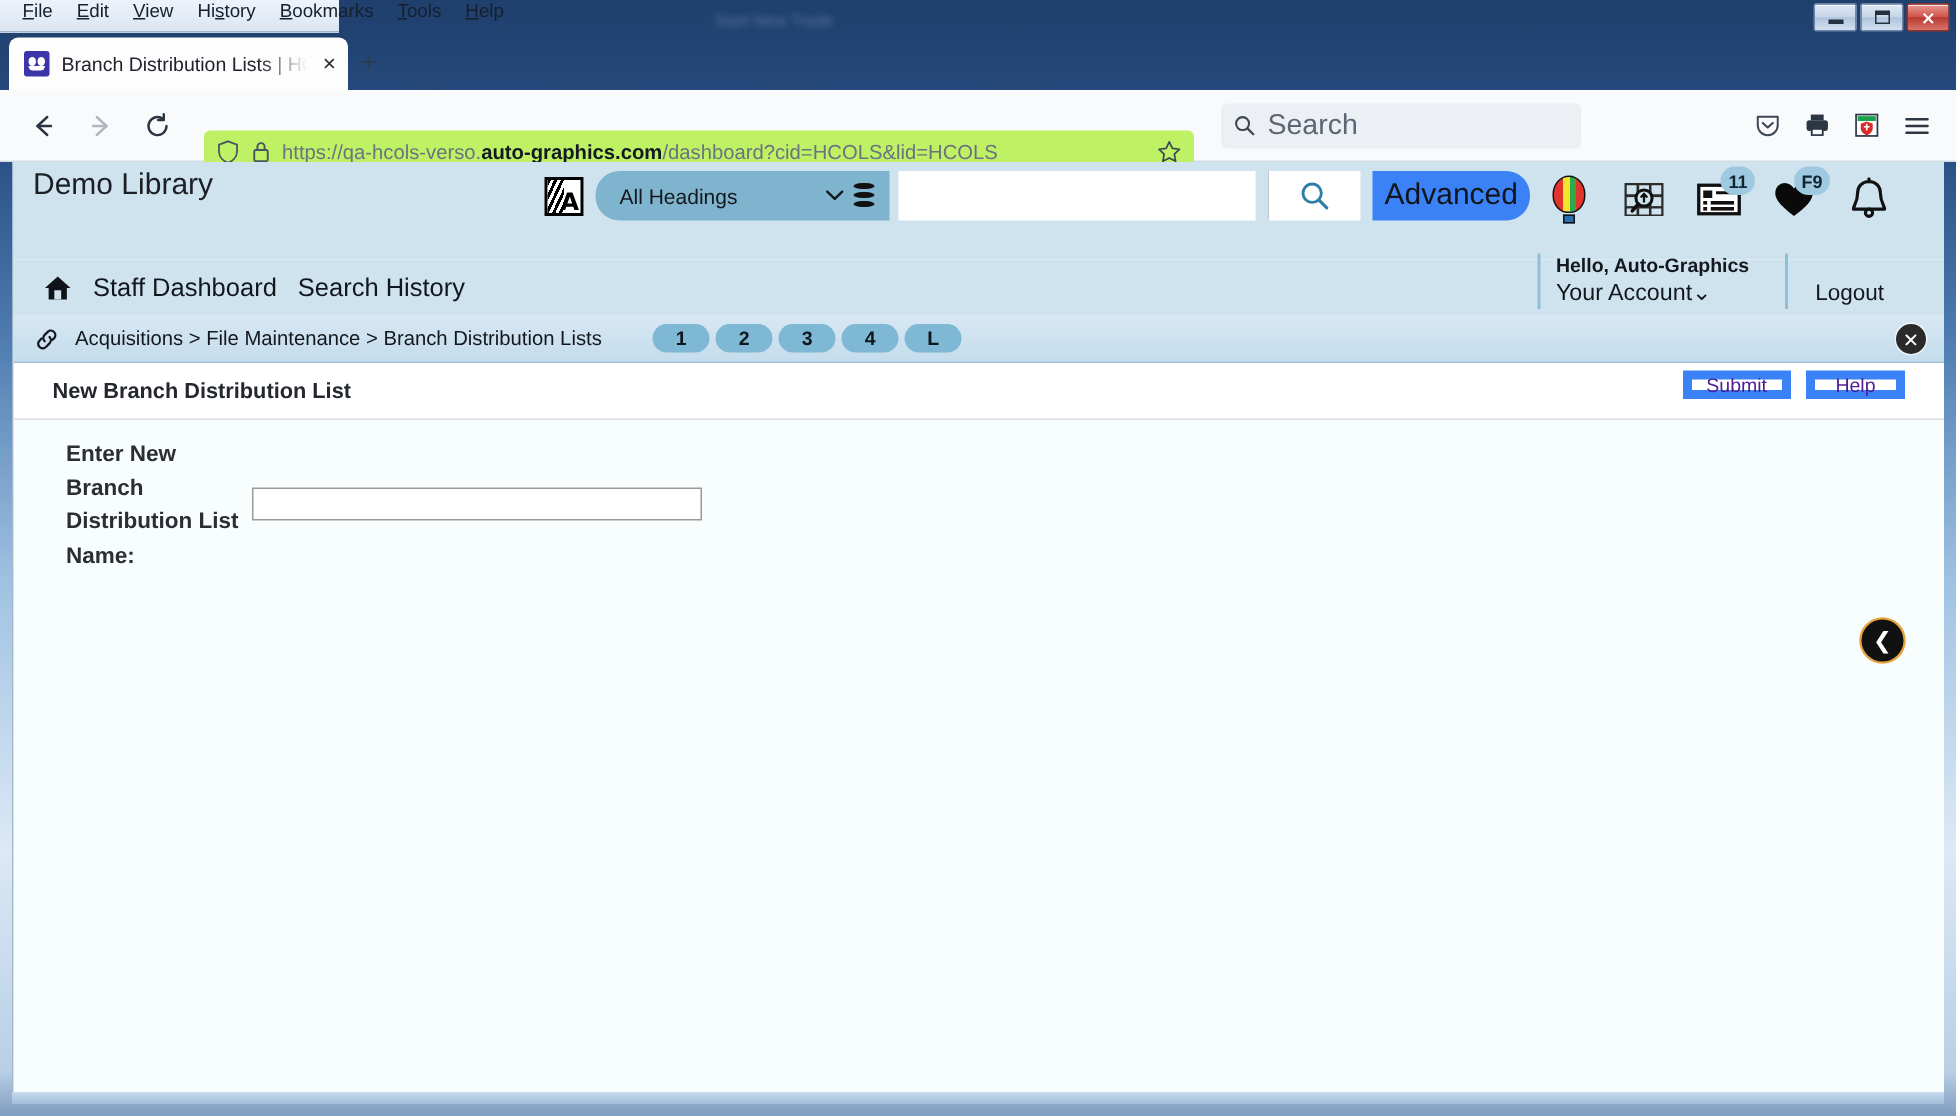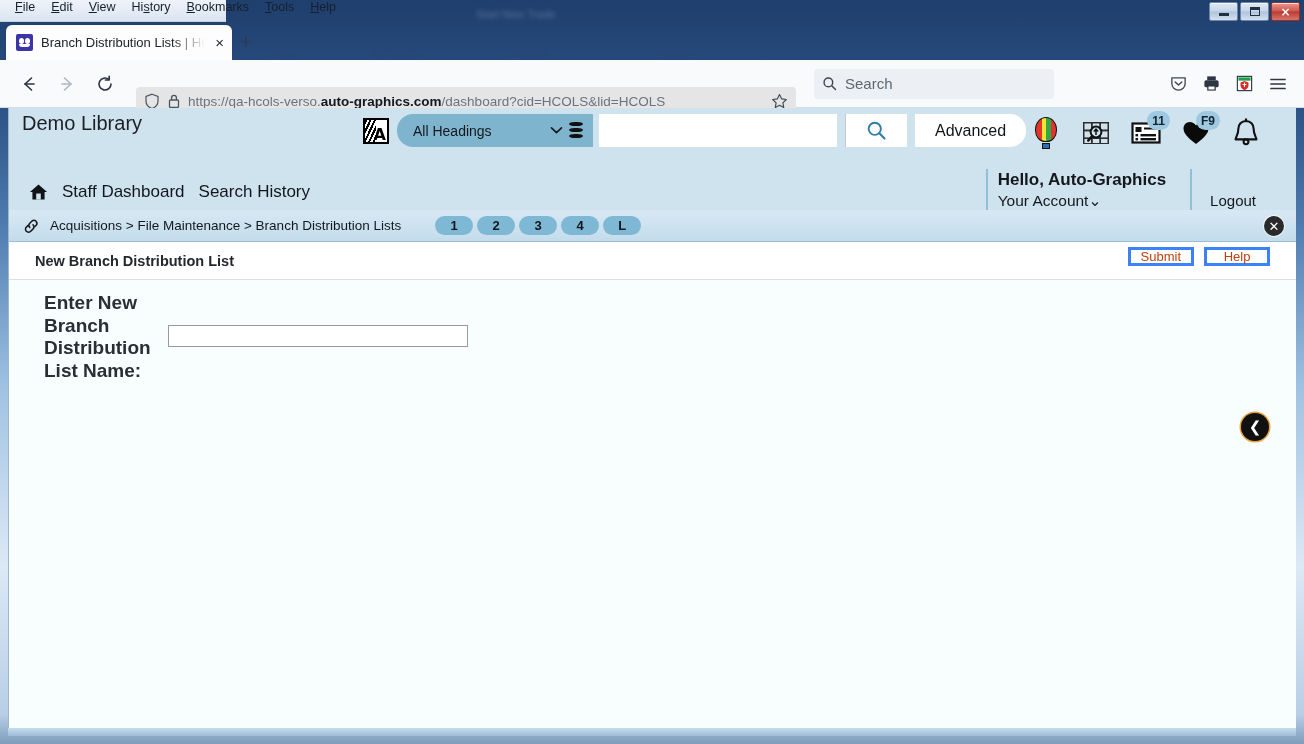--- a/index.html
+++ b/index.html
@@ -79,30 +79,30 @@
 
   
   #navbar {
     position: absolute; left: 0; top: 60px; width: 1304px; height: 48px;
     background: #f8fafc; display: flex; align-items: center; padding: 0 12px; gap: 4px;
     border-bottom: 1px solid #d3dde7;
   }
   .navbtn { width: 34px; height: 30px; display:flex; align-items:center; justify-content:center; color:#2b3442; }
   .navbtn.dim { color: #aeb6c0; }
   #urlbox {
-    flex: 0 0 auto; width: 660px; height: 30px; background: #e5e5e5; border-radius: 4px;
+    flex: 0 0 auto; width: 660px; height: 30px; background: #bef264; border-radius: 4px;
     display: flex; align-items: center; padding: 0 8px; gap: 7px; margin-left: 10px; margin-top: 36px;
   }
   #urltext { font-size: 13.5px; color: #6a7380; white-space: nowrap; overflow: hidden; flex: 1 1 auto; }
   #urltext b { color: #131821; font-weight: 700; }
   #searchbox {
     flex: 0 0 auto; width: 240px; height: 30px; background: #eceff3; border-radius: 4px;
     display: flex; align-items: center; padding: 0 8px; gap: 8px; margin-left: 14px;
   }
-  #searchph { font-size: 15px; color: #5d6774; }
+  #searchph { font-size: 19px; color: #5d6774; }
   #navright { margin-left: auto; display: flex; align-items: center; gap: 14px; padding-right: 4px; }
 
   
   #viewport {
     position: absolute; left: 8px; top: 108px; width: 1288px; height: 620px;
     background: #fff; overflow: hidden;
     border-left: 1px solid #9fb6cd;
   }
 
   
@@ -131,22 +131,22 @@
   #db-icon i:nth-child(1){top:0;} #db-icon i:nth-child(2){top:6px;} #db-icon i:nth-child(3){top:12px;}
   #search-field {
     width: 238px; height: 33px; background: #fff; margin-left: -2px;
     display: flex; align-items: center;
   }
   #search-go {
     width: 62px; height: 33px; background: #fff; display: flex; align-items: center;
     justify-content: center; border-left: 1px solid #c4c9cf;
   }
   #advanced-btn {
-    height: 33px; background: #ffffff; border-radius: 0 16px 16px 0; padding: 0 20px;
-    display: flex; align-items: center; font-size: 16px; color: #11161c;
+    height: 33px; background: #3b82f6; border-radius: 0 16px 16px 0; padding: 0 8px;
+    display: flex; align-items: center; font-size: 20px; color: #11161c;
   }
 
   #header-icons { position: absolute; right: 32px; top: 6px; display: flex; align-items: flex-start; gap: 14px; }
   .hicon { position: relative; width: 36px; height: 38px; display:flex; align-items:center; justify-content:center; }
   .badge {
     position: absolute; top: -3px; right: -6px; min-width: 22px; height: 19px;
     border-radius: 10px; background: #9ec9e0; color: #12242f; font-size: 12px; font-weight: 700;
     display: flex; align-items: center; justify-content: center; padding: 0 5px;
   }
 
@@ -160,21 +160,21 @@
   .balloon .bsk { position:absolute; left:7px; top:26px; width:8px; height:6px; background:#2b6fae; border:1.5px solid #111; }
 
   
   #subnav { height: 37px; background: #cfe3ef; position: relative; display: flex; align-items: center; padding-left: 20px; gap: 14px; }
   .home-ico { font-size: 17px; color: #101418; line-height: 1; }
   .subnav-link { font-size: 17px; color: #12171d; }
   #account-block {
     position: absolute; right: 40px; top: -4px; display: flex; align-items: stretch; gap: 0;
   }
   #acct-inner { border-left: 2px solid #8fc0d8; padding-left: 10px; }
-  #hello { font-size: 17px; color: #14181d; font-weight: 700; line-height: 1.3; }
+  #hello { font-size: 13px; color: #14181d; font-weight: 700; line-height: 1.3; }
   #youracct { font-size: 15.5px; color: #14181d; line-height: 1.3; }
   #logout-wrap { border-left: 2px solid #8fc0d8; margin-left: 24px; padding-left: 18px; display:flex; align-items:flex-end; padding-bottom:2px;}
   #logout { font-size: 15px; color: #14181d; }
 
   
   #crumbbar {
     height: 32px; background: linear-gradient(to bottom,#d8e8f3,#c3dcec);
     display: flex; align-items: center; padding-left: 14px; gap: 10px; position: relative;
     border-bottom: 1px solid #9dbdd3;
   }
@@ -192,30 +192,30 @@
   }
 
   
   #titlebar {
     height: 38px; background: #fff; position: relative; display: flex; align-items: center;
     padding-left: 26px; border-bottom: 1px solid #d9dee4;
   }
   #pagetitle { font-size: 14.5px; font-weight: 700; color: #24282e; }
   #titlebtns { position: absolute; right: 26px; top: 5px; display: flex; gap: 10px; }
   .tbtn {
-    min-width: 66px; height: 19px; border: 3px solid #3b82f6; background: #fff;
+    min-width: 66px; height: 19px; border: 6px solid #3b82f6; background: #fff;
     display: flex; align-items: center; justify-content: center;
-    font-size: 13px; color: #c2410c; padding: 0 10px;
+    font-size: 13px; color: #4c1d95; padding: 0 10px;
   }
 
   
   #formarea { height: 470px; background: #f8fdfe; position: relative; }
   #field-label {
     position: absolute; left: 35px; top: 12px; width: 118px;
-    font-size: 19px; font-weight: 700; color: #2b2f35; line-height: 22.5px;
+    font-size: 15px; font-weight: 700; color: #2b2f35; line-height: 22.5px;
   }
   #name-input {
     position: absolute; left: 159px; top: 45px; width: 300px; height: 22px;
     border: 1px solid #9a9a9a; background: #fff; font-family: "Liberation Sans", sans-serif;
     font-size: 13px; padding: 0 4px; color: #111;
   }
   #back-btn {
     position: absolute; right: 27px; top: 133px; width: 28px; height: 28px;
     border-radius: 50%; background: #111; color: #fff;
     display: flex; align-items: center; justify-content: center; font-size: 15px;

